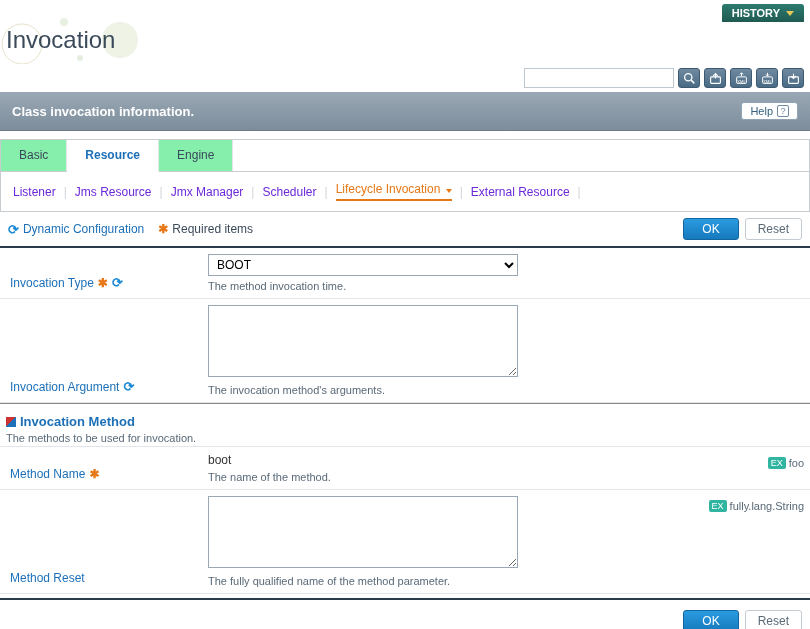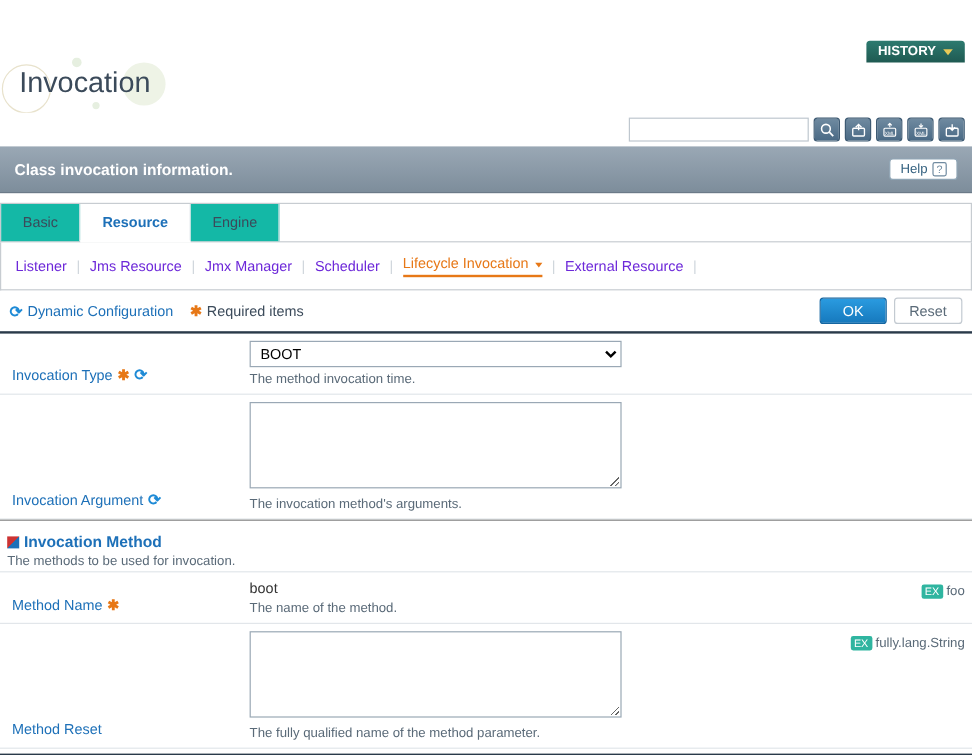--- a/index.html
+++ b/index.html
@@ -1,31 +1,31 @@
 <!DOCTYPE html>
 <html><head>
 <meta charset="utf-8">
 <style>
   * { box-sizing: border-box; margin: 0; padding: 0; }
   body { font-family: Arial, sans-serif; font-size: 12px; color: #333; background: #fff; width: 810px; }
-  .topbar { display:flex; justify-content:flex-end; padding: 4px 6px; margin-top: 30px; }
+  .topbar { display:flex; justify-content:flex-end; padding: 4px 6px; }
   .history-btn { background: linear-gradient(#2d7a6f,#1f5a52); color:#fff; font-weight:bold; font-size:11px; padding:3px 10px; border-radius:3px 3px 0 0; display:inline-flex; align-items:center; gap:6px; cursor:pointer; }
   .chev-down { width:0;height:0;border-left:4px solid transparent;border-right:4px solid transparent;border-top:5px solid #e8c957; }
   .page-title-wrap { position:relative; height:38px; }
   .bg-circles { position:absolute; left:0; top:-8px; }
-  .page-title { position:relative; font-size:24px; color:#3b4a5a; font-weight:normal; padding-left:6px;margin-left:10px; }
+  .page-title { position:relative; font-size:24px; color:#3b4a5a; font-weight:normal; padding-left:6px; }
   .search-row { display:flex; justify-content:flex-end; align-items:center; gap:4px; padding:4px 6px; }
   .search-input { width:150px; height:20px; border:1px solid #bfc7cf; background:#fff; padding:0 4px; }
   .icon-btn { width:22px; height:20px; background:linear-gradient(#6f8aa0,#4a6a85); border:1px solid #3d5a73; border-radius:3px; display:inline-flex; align-items:center; justify-content:center; cursor:pointer; }
   .icon-btn svg { width:13px; height:13px; }
   .section-header { background:linear-gradient(#9aa8b5,#7d8d9b); color:#fff; font-size:13px; font-weight:bold; padding:10px 12px; display:flex; justify-content:space-between; align-items:center; border-bottom:1px solid #6b7a88;}
   .help-btn { background:#fff; color:#33607f; border:1px solid #8fa5b5; border-radius:3px; padding:2px 8px; font-size:11px; font-weight:normal; display:inline-flex; align-items:center; gap:4px; cursor:pointer;}
   .help-q { display:inline-block; border:1px solid #6f8aa0; width:12px;height:12px; border-radius:2px; text-align:center; line-height:11px; font-size:9px; color:#6f8aa0;}
   .tabs { display:flex; border:1px solid #c7ccd1; border-bottom:1px solid #c7ccd1; margin-top:8px;}
-  .tab { padding:8px 18px; font-size:12px; color:#3b4a5a; cursor:pointer; border-right:1px solid #e2e6ea; background:#14b8a6;}
+  .tab { padding:8px 18px; font-size:12px; color:#3b4a5a; cursor:pointer; border-right:1px solid #e2e6ea; background:#86efac;}
   .tab.active { background:#fff; color:#1d70b8; font-weight:bold; border-bottom:2px solid #fff; margin-bottom:-1px;}
   .subnav { border:1px solid #c7ccd1; border-top:none; padding:10px 12px; display:flex; align-items:center; gap:8px; font-size:12px; color:#3b4a5a;}
   .subnav .sep { color:#cfd6dc; }
   .subnav a { color:#6d28d9; cursor:pointer; }
   .subnav a.active { color:#e77817; }
   .subnav .dd-caret { width:0;height:0;border-left:3px solid transparent;border-right:3px solid transparent;border-top:4px solid #e77817; display:inline-block; margin-left:2px; }
   .subnav .active-underline{ display:block; border-bottom:2px solid #e77817; margin-top:3px;}
   .legend-row { display:flex; justify-content:space-between; align-items:center; padding:6px 8px; border-bottom:2px solid #2a3a4a;}
   .legend-left { display:flex; gap:14px; align-items:center; font-size:12px;}
   .legend-item { display:flex; align-items:center; gap:4px; color:#1d70b8; }

